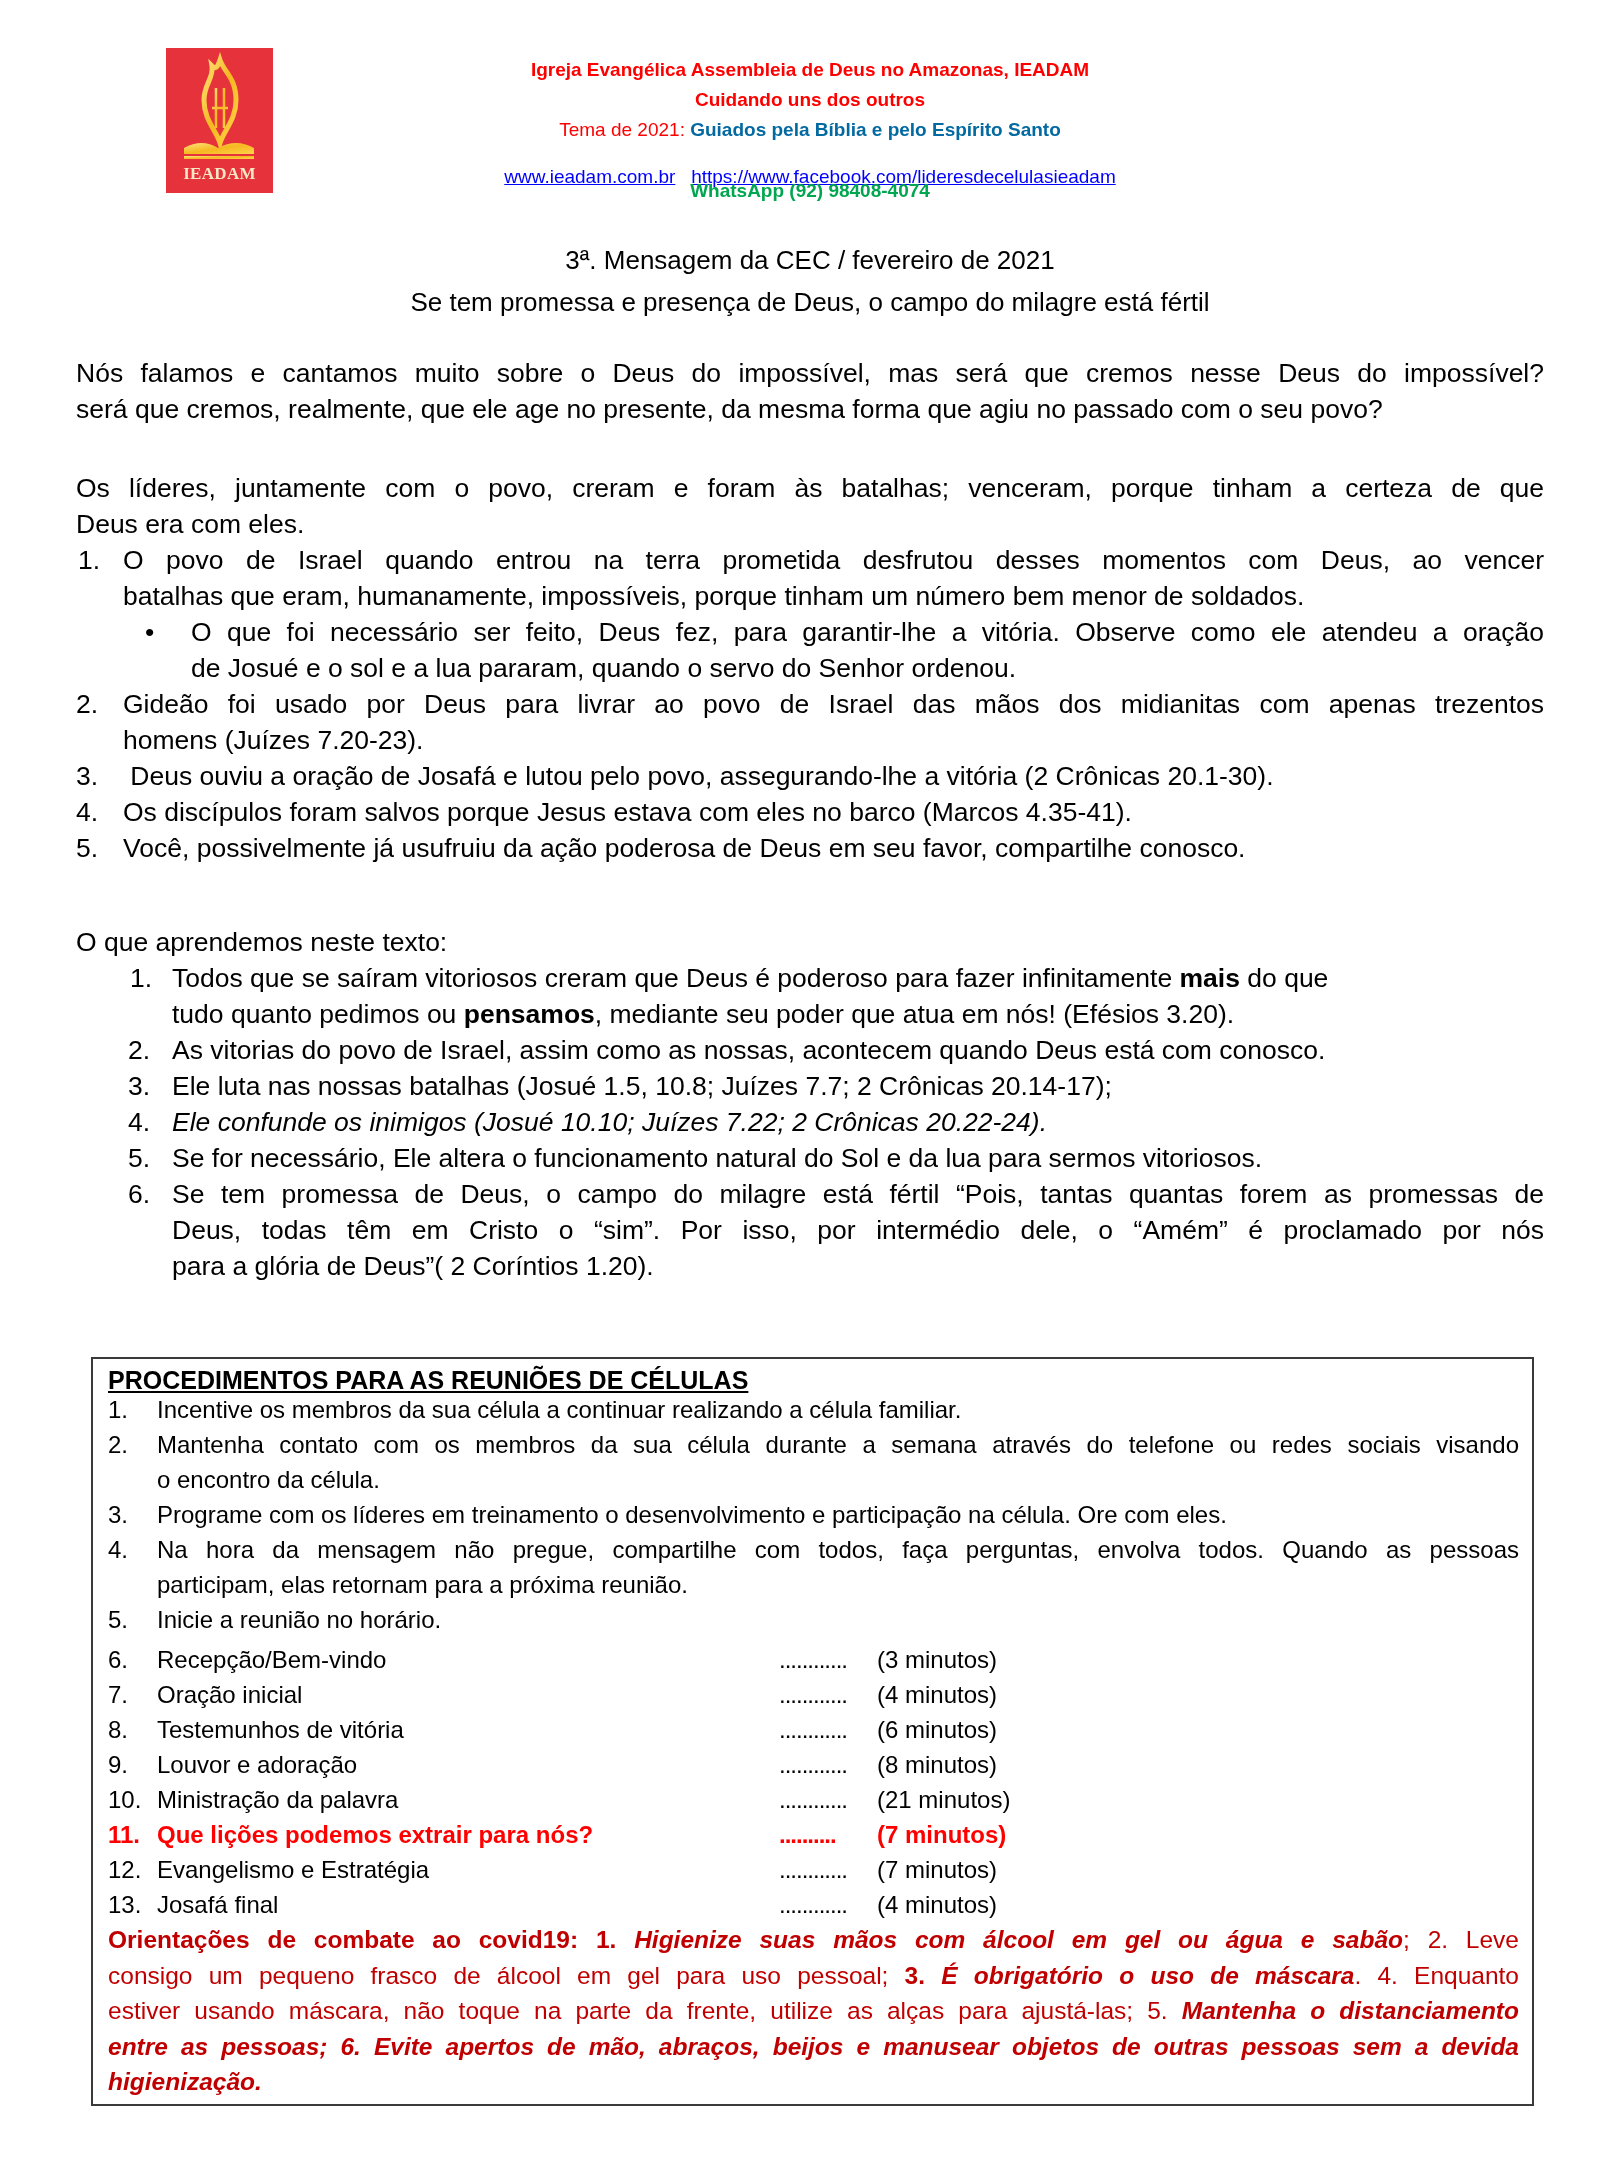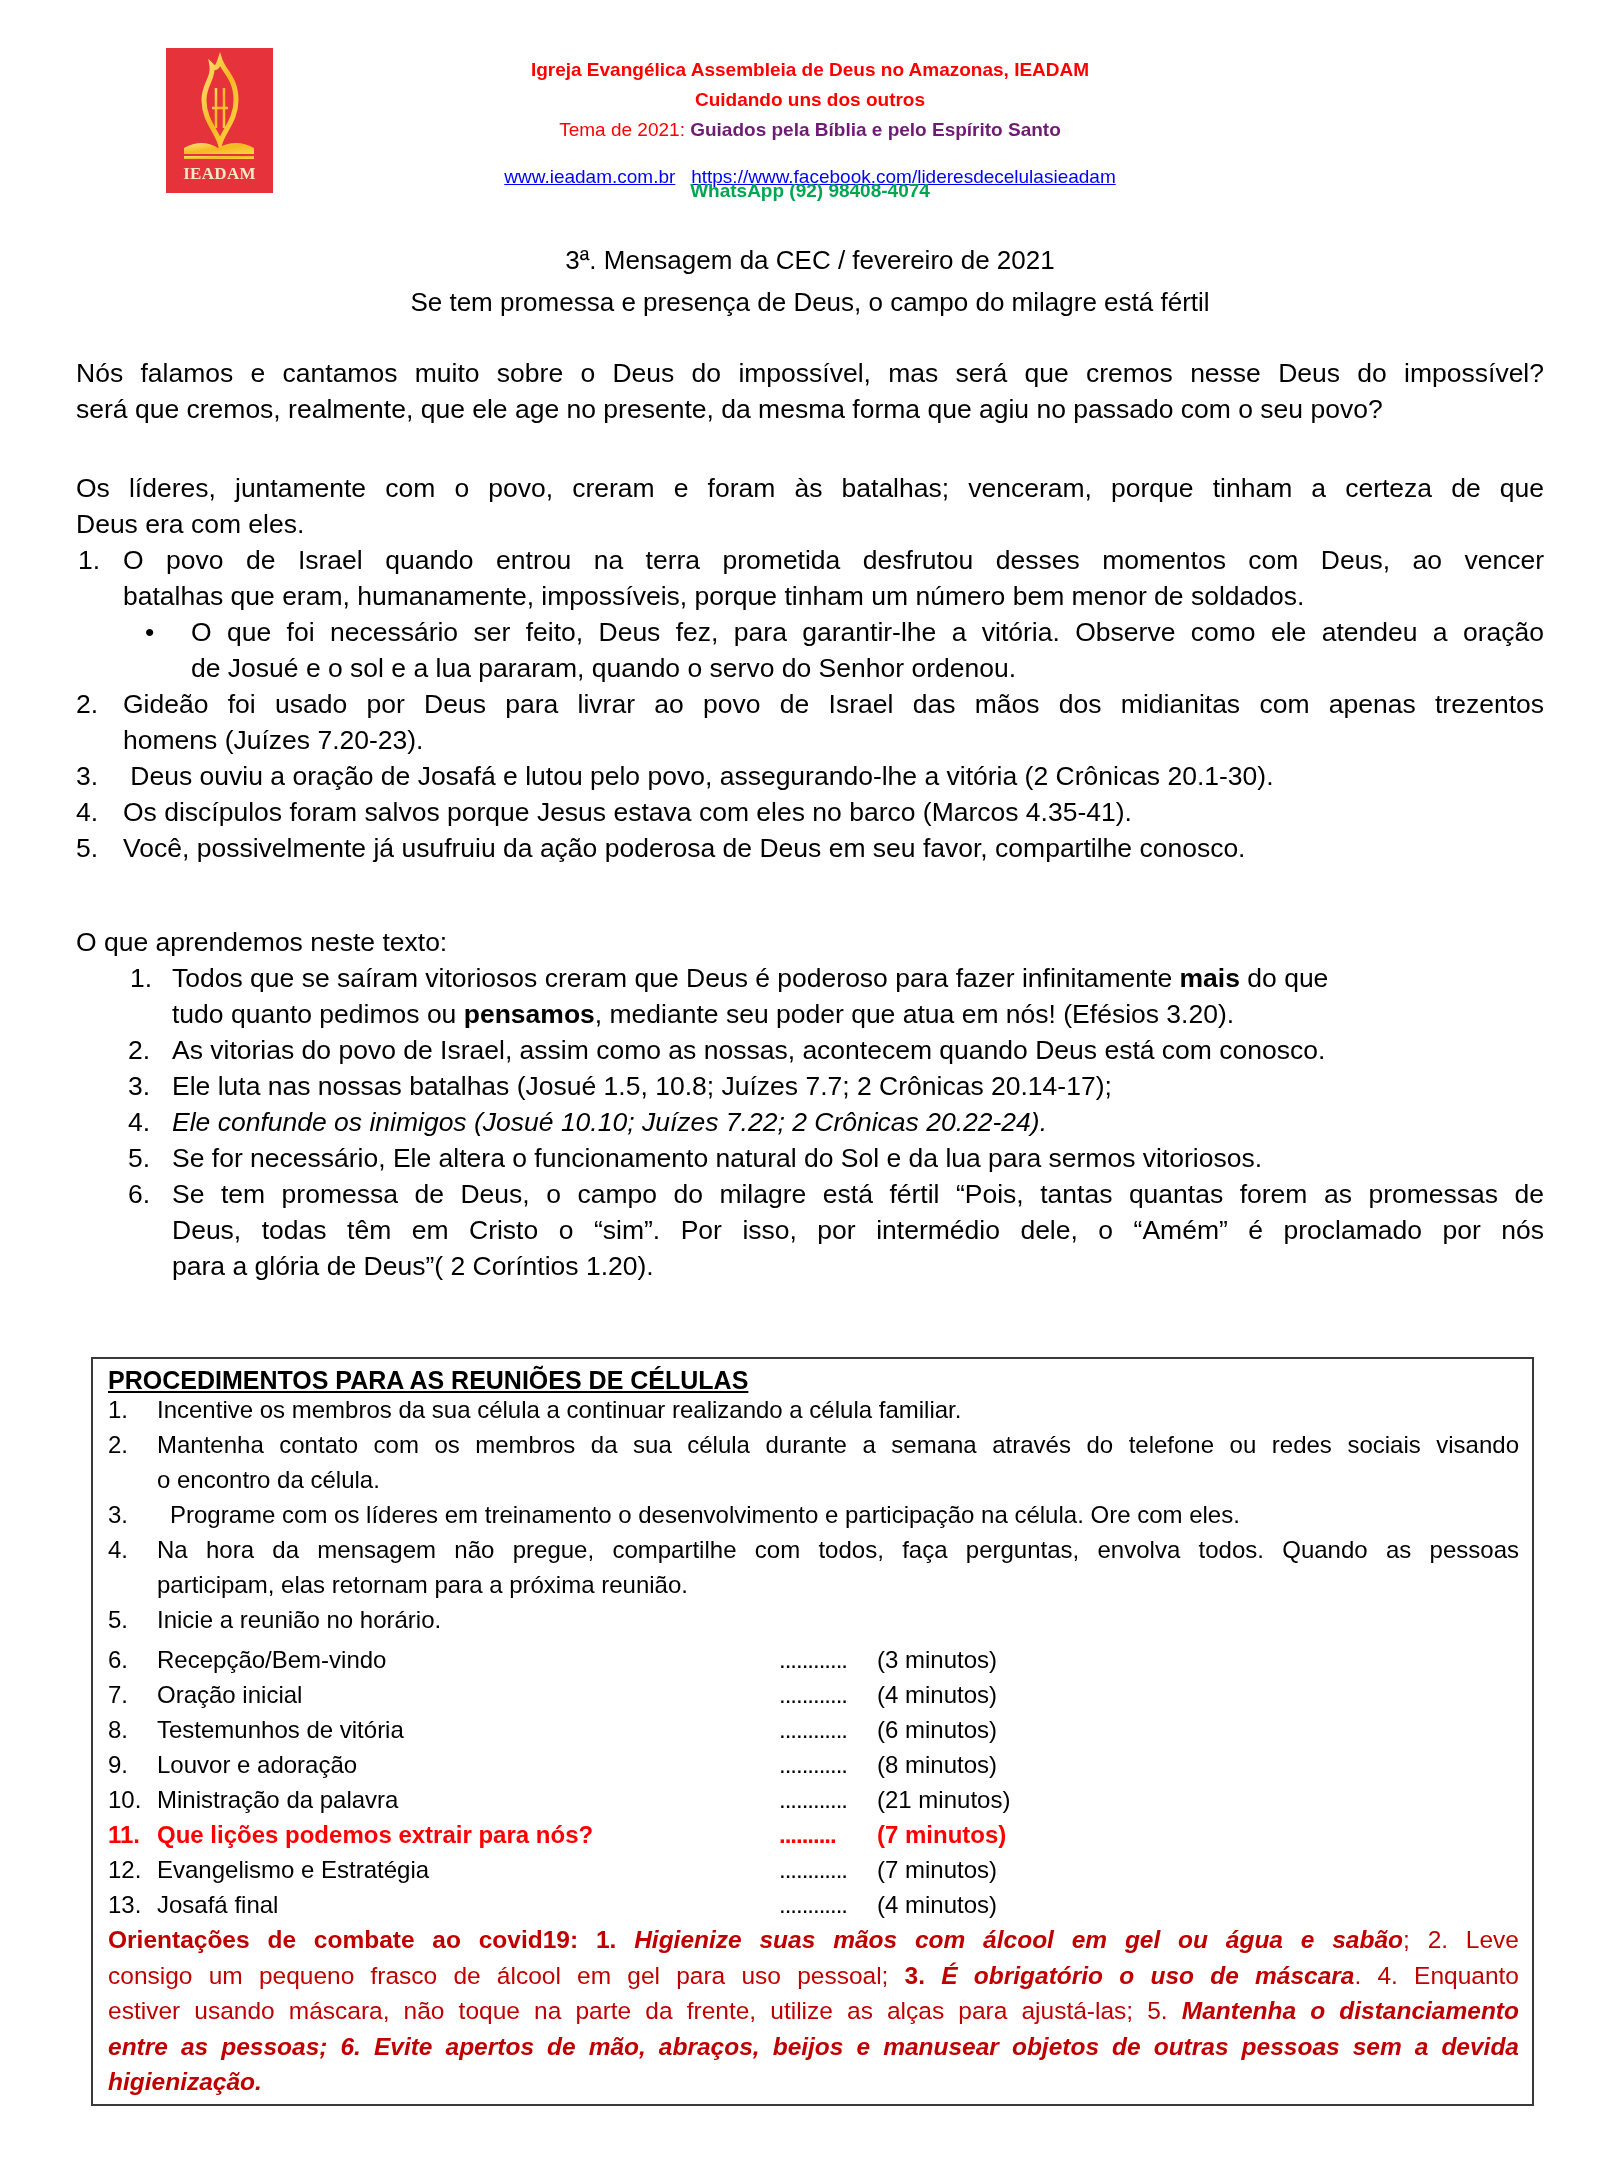--- a/index.html
+++ b/index.html
@@ -23,21 +23,21 @@
     font-weight: bold; font-size: 17px; letter-spacing: 0.3px;
   }
 
   
   .hdr {
     left: 400px; width: 820px; text-align: center;
     font-family: "Liberation Sans", sans-serif;
     font-size: 19px; line-height: 30px; white-space: nowrap;
   }
   .hdr .red { color: #ff0000; }
-  .hdr .blue { color: #701a75; }
+  .hdr .blue { color: #0369a1; }
   .hdr .green { color: #00a650; }
   .hdr .bold { font-weight: bold; }
   .hdr a { color: #0000ff; text-decoration: underline; }
 
   
   .title {
     left: 0; width: 1620px; text-align: center;
     font-size: 26px; line-height: 38px; white-space: nowrap;
   }
 
@@ -160,21 +160,21 @@
 
 <div>
   <div class="abs btxt" style="left:108px; top:1392px;">1.</div>
   <div class="abs btxt" style="left:157px; top:1392px;">Incentive os membros da sua célula a continuar realizando a célula familiar.</div>
 
   <div class="abs btxt" style="left:108px; top:1427px;">2.</div>
   <div class="abs btxt just" style="left:157px; width:1362px; top:1427px;">Mantenha contato com os membros da sua célula durante a semana através do telefone ou redes sociais visando</div>
   <div class="abs btxt" style="left:157px; top:1462px;">o encontro da célula.</div>
 
   <div class="abs btxt" style="left:108px; top:1497px;">3.</div>
-  <div class="abs btxt" style="left:157px; top:1497px;margin-left:13px;">Programe com os líderes em treinamento o desenvolvimento e participação na célula. Ore com eles.</div>
+  <div class="abs btxt" style="left:157px; top:1497px;">Programe com os líderes em treinamento o desenvolvimento e participação na célula. Ore com eles.</div>
 
   <div class="abs btxt" style="left:108px; top:1532px;">4.</div>
   <div class="abs btxt just" style="left:157px; width:1362px; top:1532px;">Na hora da mensagem não pregue, compartilhe com todos, faça perguntas, envolva todos. Quando as pessoas</div>
   <div class="abs btxt" style="left:157px; top:1567px;">participam, elas retornam para a próxima reunião.</div>
 
   <div class="abs btxt" style="left:108px; top:1602px;">5.</div>
   <div class="abs btxt" style="left:157px; top:1602px;">Inicie a reunião no horário.</div>
 </div>
 
 <div>

